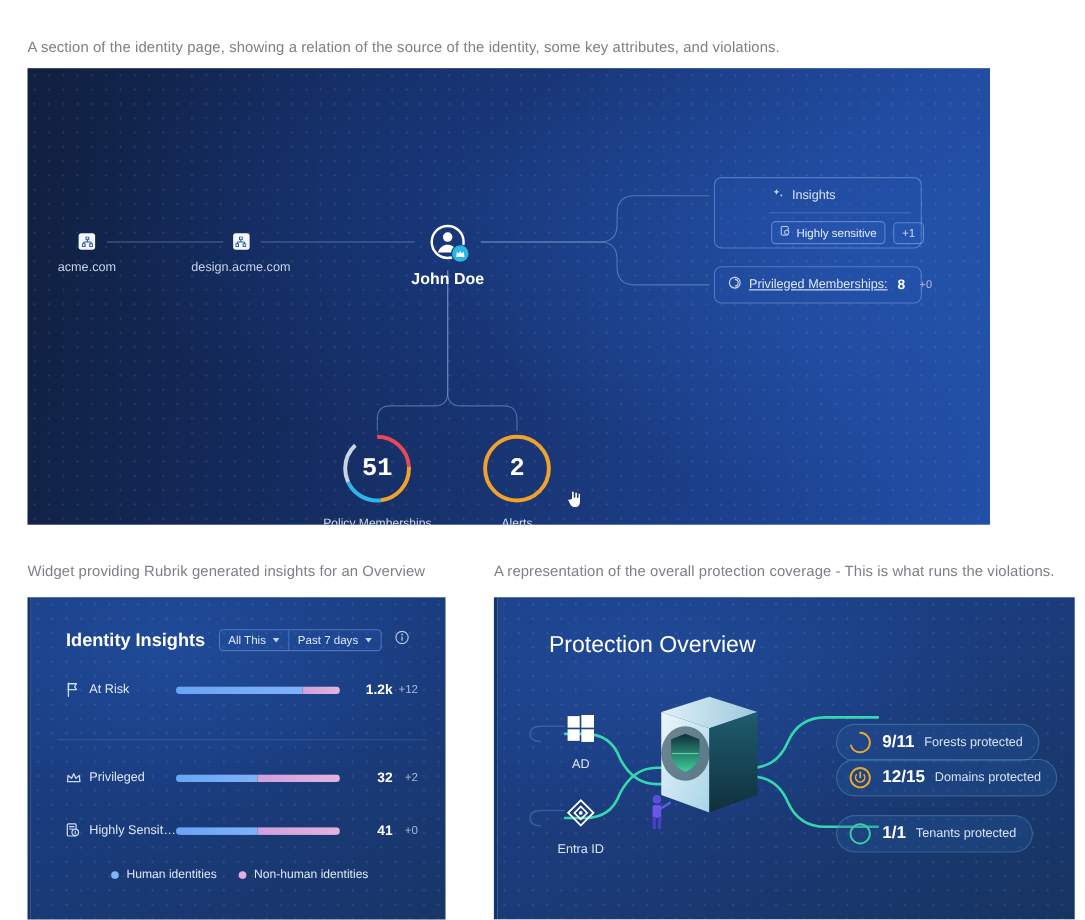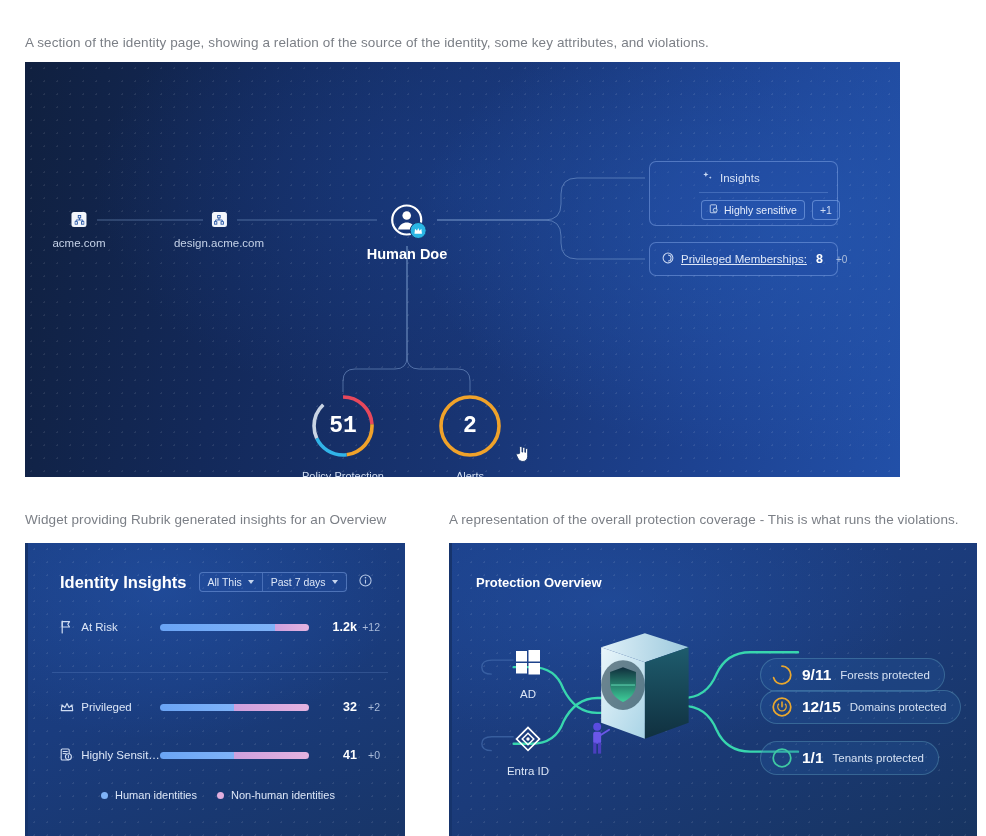--- a/index.html
+++ b/index.html
@@ -165,21 +165,21 @@
   
   .protection-panel {
     position: absolute; left: 424px; top: 543px;
     width: 528px; height: 293px;
     background:
       radial-gradient(ellipse 80% 70% at 30% 20%, rgba(36,84,170,.50) 0%, rgba(36,84,170,0) 72%),
       linear-gradient(155deg, #1c4089 0%, #1b3b7a 50%, #173461 100%);
     border-left: 3px solid #16346c;
     overflow: hidden;
   }
-  .po-title { position: absolute; left: 24px; top: 32px; font-size: 13px; font-weight: 700; color: #ffffff; }
+  .po-title { position: absolute; left: 47px; top: 32px; font-size: 21px; font-weight: 400; color: #ffffff; }
   .po-svg { position: absolute; inset: 0; width: 100%; height: 100%; }
 
   .src-node { position: absolute; text-align: center; width: 60px; }
   #src-ad    { left: 46px;  top: 106px; }
   #src-entra { left: 46px;  top: 183px; }
   .src-label { margin-top: 9px; font-size: 11.5px; color: #dbe5f6; }
 
   .po-stat {
     position: absolute; display: flex; align-items: center; gap: 9px;
     padding: 5px 14px 5px 10px;
@@ -248,21 +248,21 @@
           <circle cx="17" cy="17" r="14.5" fill="none" stroke="#ffffff" stroke-width="2.2"></circle>
           <circle cx="17" cy="12.5" r="4.3" fill="#ffffff"></circle>
           <path d="M8.2 26.5c1.4-4.6 5-6.9 8.8-6.9s7.4 2.3 8.8 6.9z" fill="#ffffff"></path>
         </svg>
         <div class="crown-badge">
           <svg width="9" height="8" viewBox="0 0 12 10">
             <path d="M1 8.5h10L10.2 2 7.6 4.6 6 1 4.4 4.6 1.8 2z" fill="#ffffff"></path>
           </svg>
         </div>
       </div>
-      <div class="person-name">Human Doe</div>
+      <div class="person-name">John Doe</div>
     </div>
 
     <div class="info-card" id="card-insights">
       <div class="insights-head">
         <span>
           <svg width="11" height="11" viewBox="0 0 12 12">
             <path d="M4.2 0.8l.8 2.1 2.1.8-2.1.8-.8 2.1-.8-2.1L1.3 3.7l2.1-.8z" fill="#cddcf5"></path>
             <path d="M9 5.6l.45 1.15L10.6 7.2l-1.15.45L9 8.8l-.45-1.15L7.4 7.2l1.15-.45z" fill="#cddcf5"></path>
           </svg>
         </span>
@@ -300,21 +300,21 @@
         <svg width="66" height="66" viewBox="0 0 66 66">
           <g transform="rotate(-90 33 33)" fill="none" stroke-width="3.6" stroke-linecap="butt">
             <circle cx="33" cy="33" r="29" stroke="#e8485c" stroke-dasharray="43.7 138.5" stroke-dashoffset="0"></circle>
             <circle cx="33" cy="33" r="29" stroke="#f0a22a" stroke-dasharray="43.7 138.5" stroke-dashoffset="-43.7"></circle>
             <circle cx="33" cy="33" r="29" stroke="#31b4e8" stroke-dasharray="36.4 145.8" stroke-dashoffset="-87.4"></circle>
             <circle cx="33" cy="33" r="29" stroke="#c9d4e4" stroke-dasharray="36.4 145.8" stroke-dashoffset="-123.8"></circle>
           </g>
         </svg>
         <div class="donut-value">51</div>
       </div>
-      <div class="donut-label">Policy Protection</div>
+      <div class="donut-label">Policy Memberships</div>
     </div>
 
     <div class="donut-wrap" id="donut-alerts">
       <div class="donut">
         <svg width="66" height="66" viewBox="0 0 66 66">
           <circle cx="33" cy="33" r="29" fill="none" stroke="#f0a22a" stroke-width="3.6"></circle>
         </svg>
         <div class="donut-value">2</div>
       </div>
       <div class="donut-label">Alerts</div>

